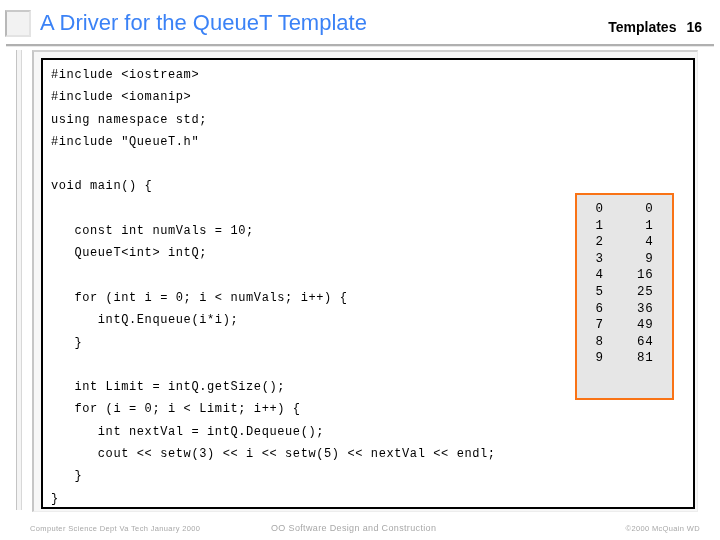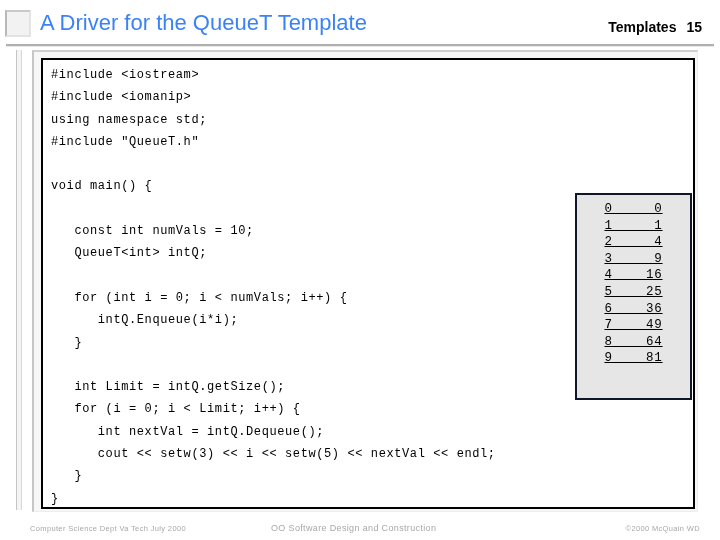--- a/index.html
+++ b/index.html
@@ -113,26 +113,25 @@
     color: #000000;
     white-space: pre;
     letter-spacing: 0.6px;
   }
 
   
   #output-box {
     position: absolute;
     left: 575px;
     top: 193px;
-    width: 117px;
+    width: 99px;
     height: 207px;
     background: #e6e6e6;
-    border: 2px solid #0f172a;
-    box-sizing: border-box;
-    text-decoration: underline;
+    border: 2px solid #f97316;
+    box-sizing: border-box;
   }
   #output-table {
     margin: 0;
     padding: 6px 0 0 0;
     font-family: "Liberation Mono", "DejaVu Sans Mono", monospace;
     font-size: 12.5px;
     line-height: 16.6px;
     color: #000000;
     white-space: pre;
     letter-spacing: 0.8px;
@@ -153,21 +152,21 @@
   #footer-right  { right: 20px; }
 </style>
 </head>
 <body>
 
 <div id="deco-square"></div>
 
 <div id="slide-title">A Driver for the QueueT Template</div>
 
 <div id="header-right">
-  <span class="topic">Templates</span><span>15</span>
+  <span class="topic">Templates</span><span>16</span>
 </div>
 
 <div id="header-rule"></div>
 
 <div id="left-accent"></div>
 
 <div id="code-frame"></div>
 <div id="code-box">
   <pre id="code-text">#include &lt;iostream&gt;
 #include &lt;iomanip&gt;
@@ -197,15 +196,15 @@
 2     4
 3     9
 4    16
 5    25
 6    36
 7    49
 8    64
 9    81</pre>
 </div>
 
-<div class="footer-text" id="footer-left">Computer Science Dept Va Tech July 2000</div>
+<div class="footer-text" id="footer-left">Computer Science Dept Va Tech January 2000</div>
 <div class="footer-text" id="footer-center">OO Software Design and Construction</div>
 <div class="footer-text" id="footer-right">©2000  McQuain WD</div>
 
 </body></html>

